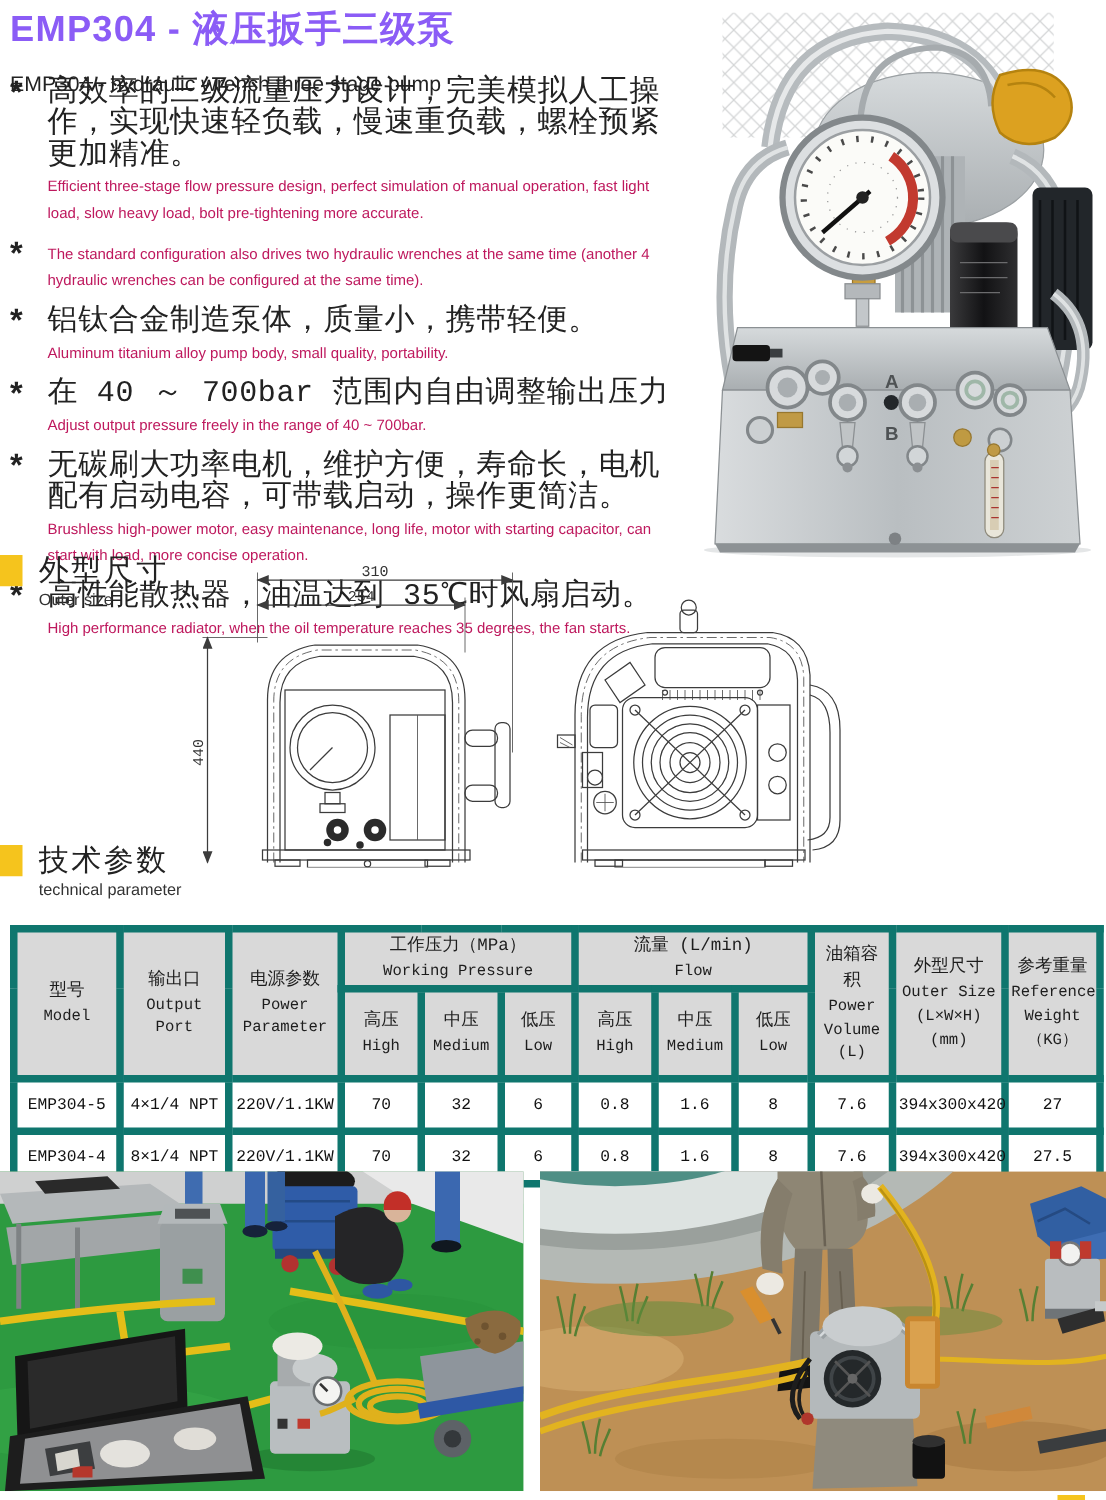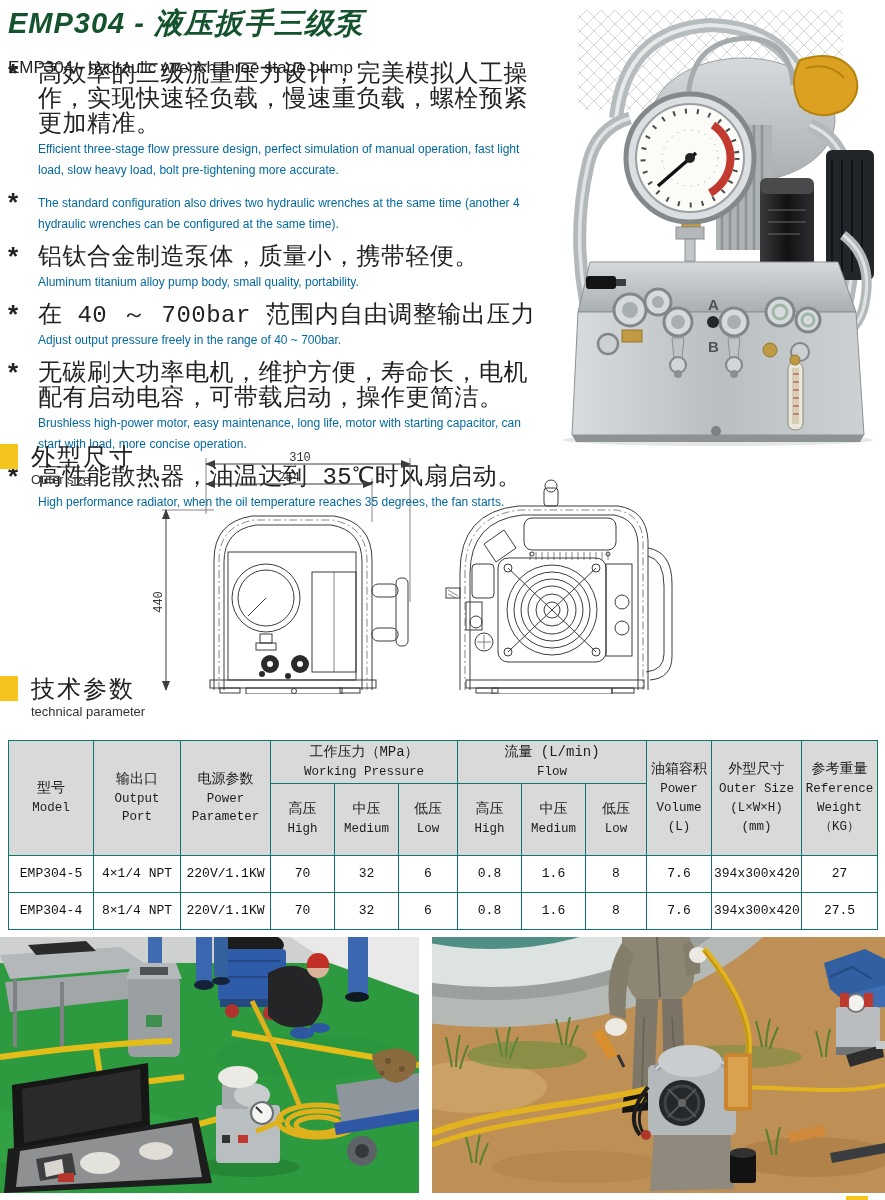--- a/index.html
+++ b/index.html
@@ -5,50 +5,50 @@
   html,body{margin:0;padding:0;}
   body{
     width:885px;height:1200px;position:relative;overflow:hidden;
     background:#ffffff;color:#1c1c1c;
     font-family:"Liberation Sans","DejaVu Sans",sans-serif;
   }
   .abs{position:absolute;}
 
   
   .title-block{left:8px;top:4px;width:540px;}
-  .title-zh{font-size:29px;font-weight:bold;letter-spacing:1px;color:#14532d;font-style:italic;}
+  .title-zh{font-size:29px;font-weight:bold;letter-spacing:1px;color:#8b5cf6;}
   .title-en{font-size:17px;color:#222;margin-top:14px;}
 
   
   .features{left:8px;top:62px;width:534px;list-style:none;margin:0;padding:0;}
   .feature{display:grid;grid-template-columns:30px 1fr;margin-bottom:10px;}
   .star{font-size:26px;line-height:22px;color:#222;font-weight:bold;}
   .f-zh{font-size:24px;line-height:25px;color:#222;font-weight:500;letter-spacing:.5px;font-family:Liberation Mono, monospace;}
-  .f-en{font-size:12px;line-height:21px;color:#0369a1;margin-top:2px;}
+  .f-en{font-size:12px;line-height:21px;color:#be185d;margin-top:2px;}
 
   
   .sec-head{display:flex;align-items:flex-start;}
   .sq{width:18px;height:25px;background:#F5C41D;margin-right:13px;flex:none;}
   .sec-zh{font-size:24px;color:#222;letter-spacing:2px;line-height:26px;}
   .sec-en{font-size:13px;color:#333;margin-top:2px;}
   #sec-outer{left:0;top:444px;}
   #sec-tech{left:0;top:676px;}
 
   
   .drawings{left:150px;top:452px;display:flex;gap:14px;}
   .drawings svg{display:block;}
   .dline{stroke:#3c3c3c;stroke-width:1;fill:none;}
   .dthin{stroke:#555;stroke-width:.7;fill:none;}
   .dtext{font-family:"Liberation Mono","DejaVu Sans Mono",monospace;font-size:12px;fill:#333;}
 
   
   .table-wrap{left:8px;top:740px;}
   table{border-collapse:collapse;table-layout:fixed;width:869px;
         font-family:"Liberation Mono","DejaVu Sans Mono",monospace;}
-  th,td{border:1px solid #0f766e;text-align:center;vertical-align:middle;padding:1px 2px;}
+  th,td{border:6px solid #0f766e;text-align:center;vertical-align:middle;padding:1px 2px;}
   thead th{background:#d9d9d9;font-weight:normal;font-size:12.5px;line-height:1.5;color:#1d1d1d;}
   .th-zh{font-size:14px;}
   tbody td{font-size:13px;height:34px;background:#fff;color:#111;}
   .grp{height:40px;}
   .sub{height:72px;}
 
   
   .photos{left:0;top:937px;display:flex;gap:13px;}
   .photo{overflow:hidden;}
   .photo svg{display:block;}

